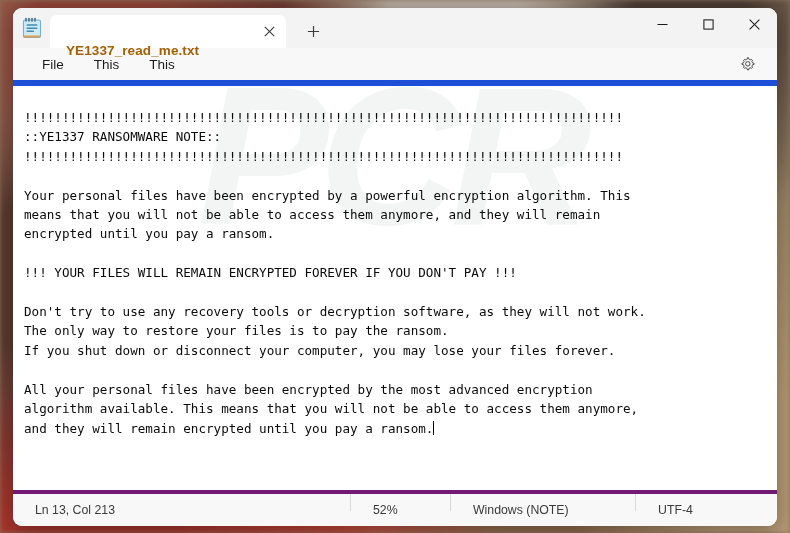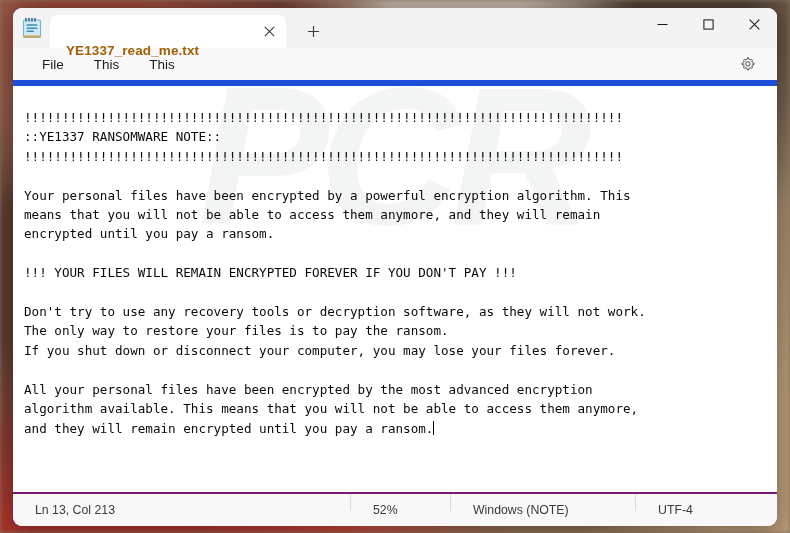--- a/index.html
+++ b/index.html
@@ -203,21 +203,21 @@
     background: #000;
     vertical-align: -2px;
     margin-left: 0px;
   }
 
   
   #statusbar {
     height: 32px;
     min-height: 32px;
     background: #f8f8f8;
-    border-top: 2px solid #701a75;
+    border-top: 4px solid #701a75;
     display: flex;
     align-items: flex-start;
     font-size: 12.3px;
     color: #3a3a3a;
   }
   .sb-cell {
     height: 100%;
     display: flex;
     align-items: center;
     box-sizing: border-box;

